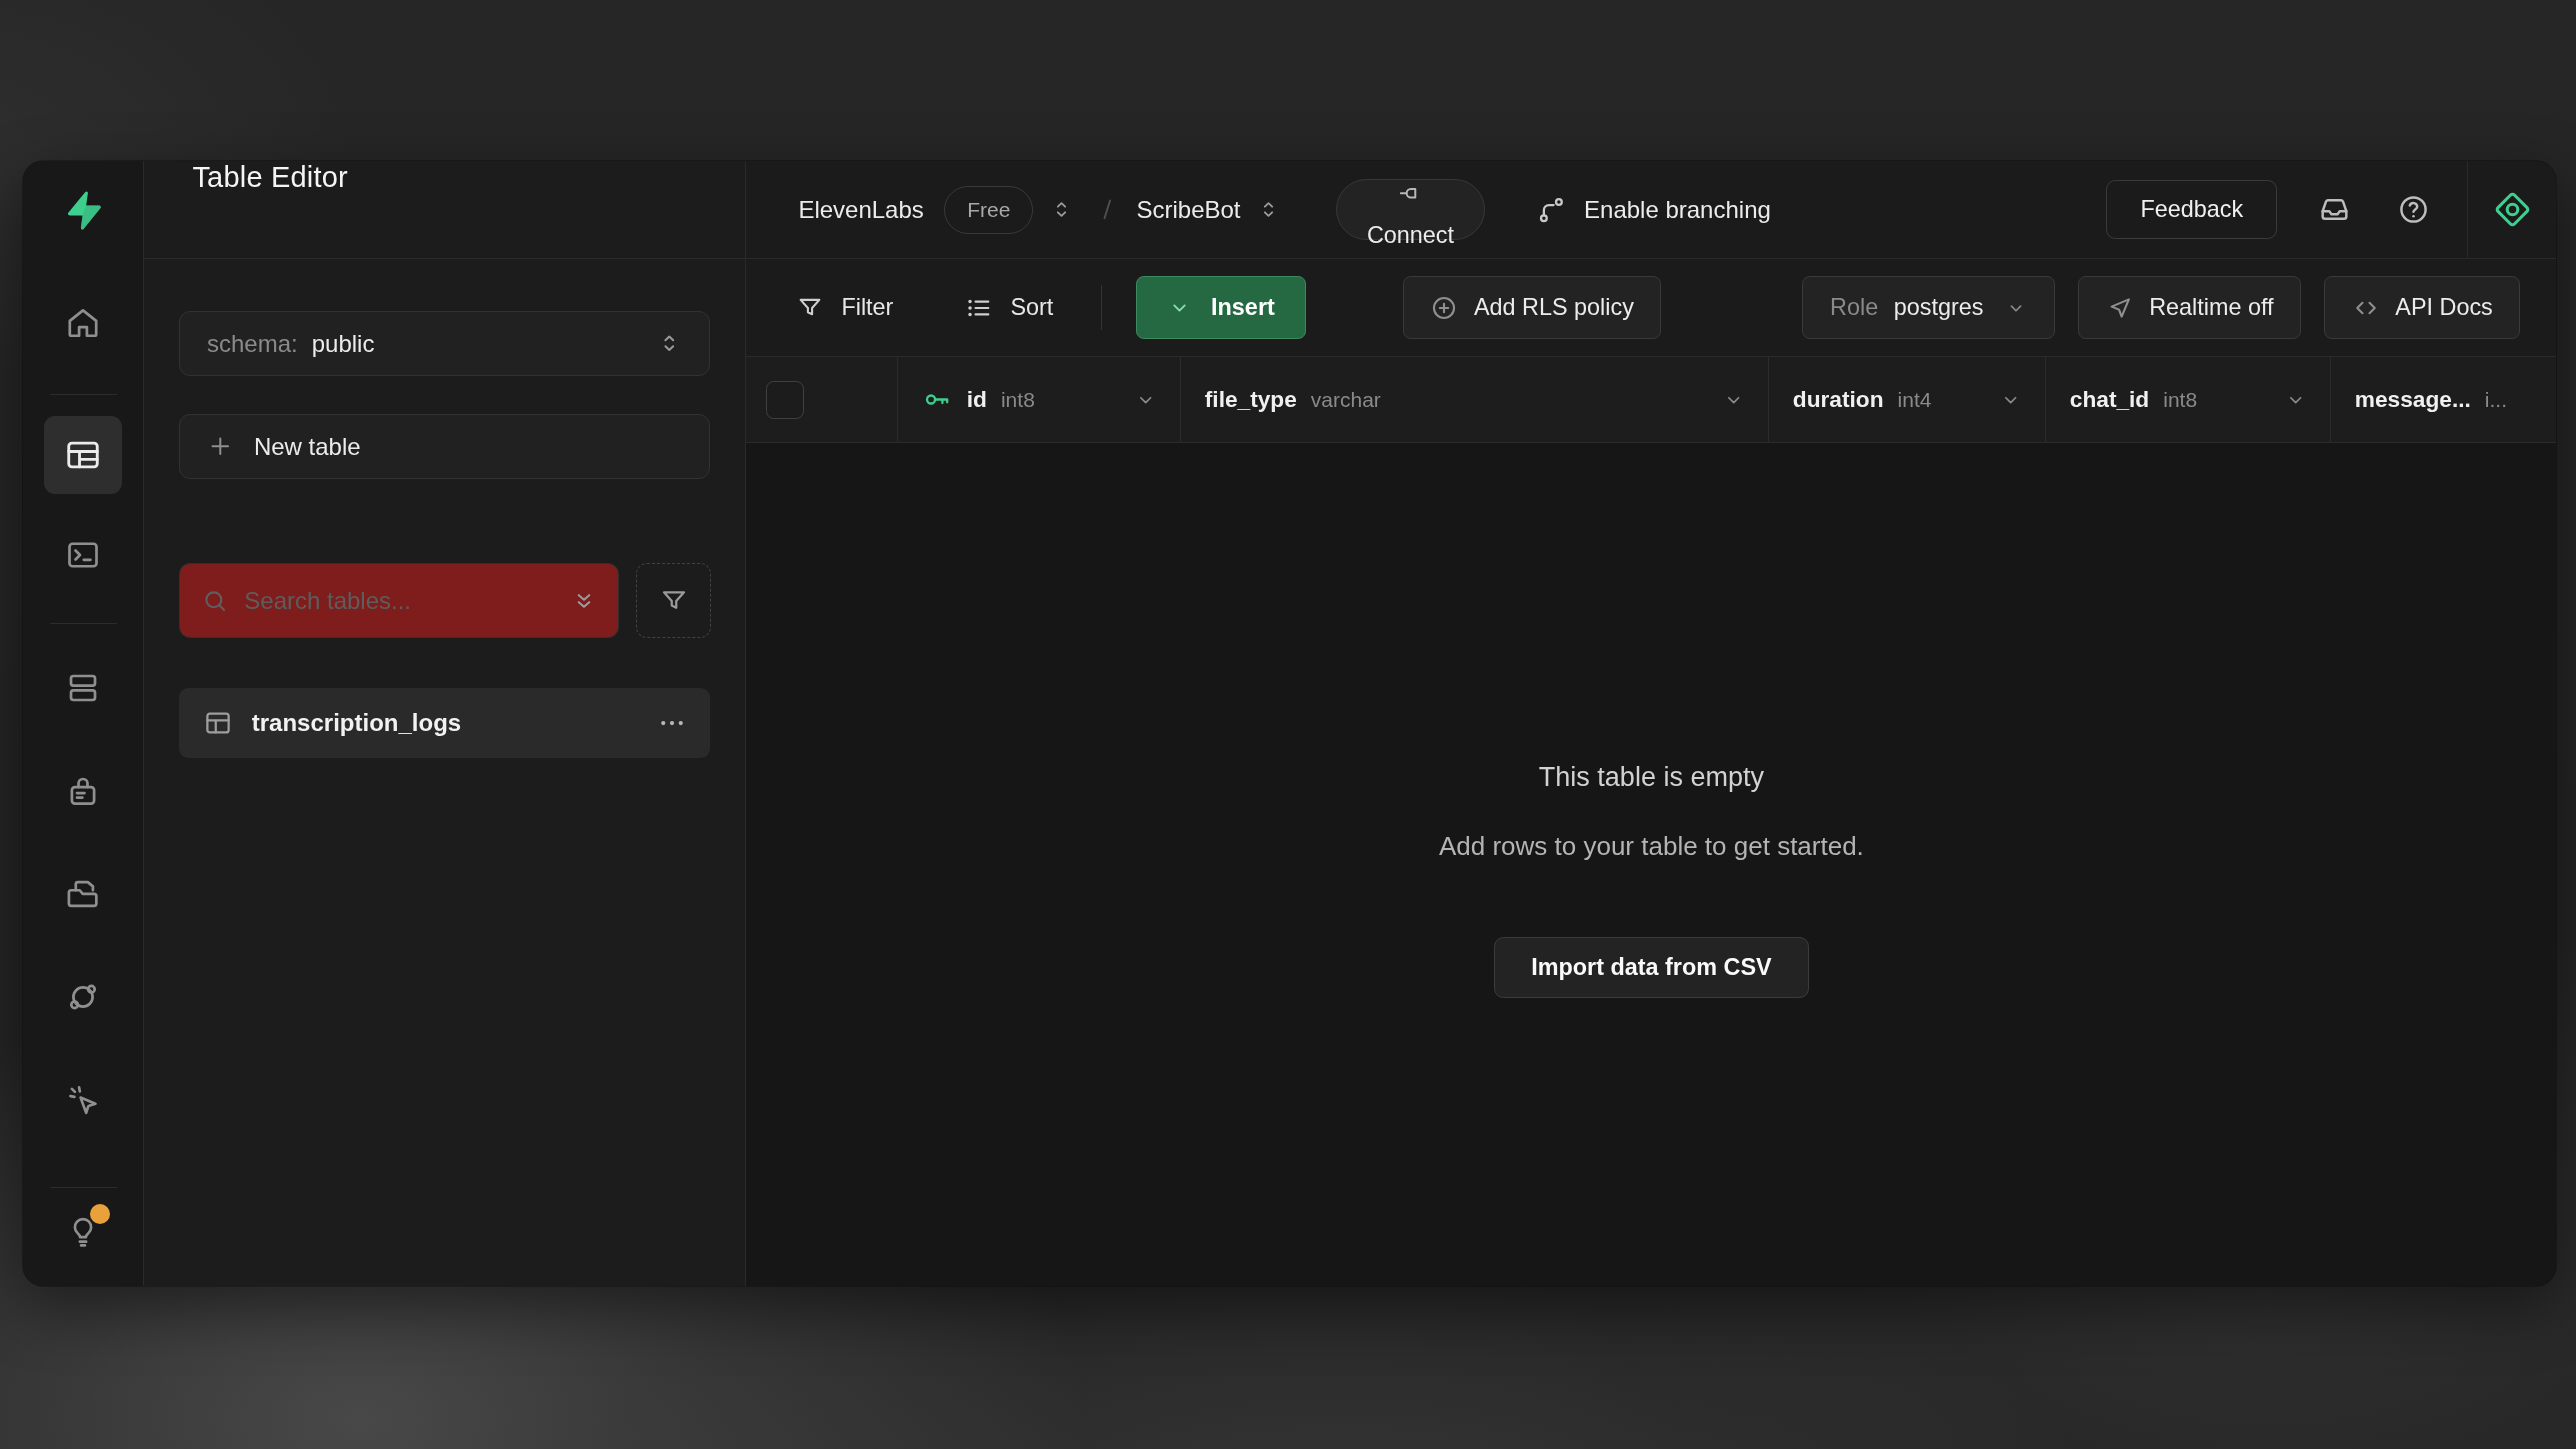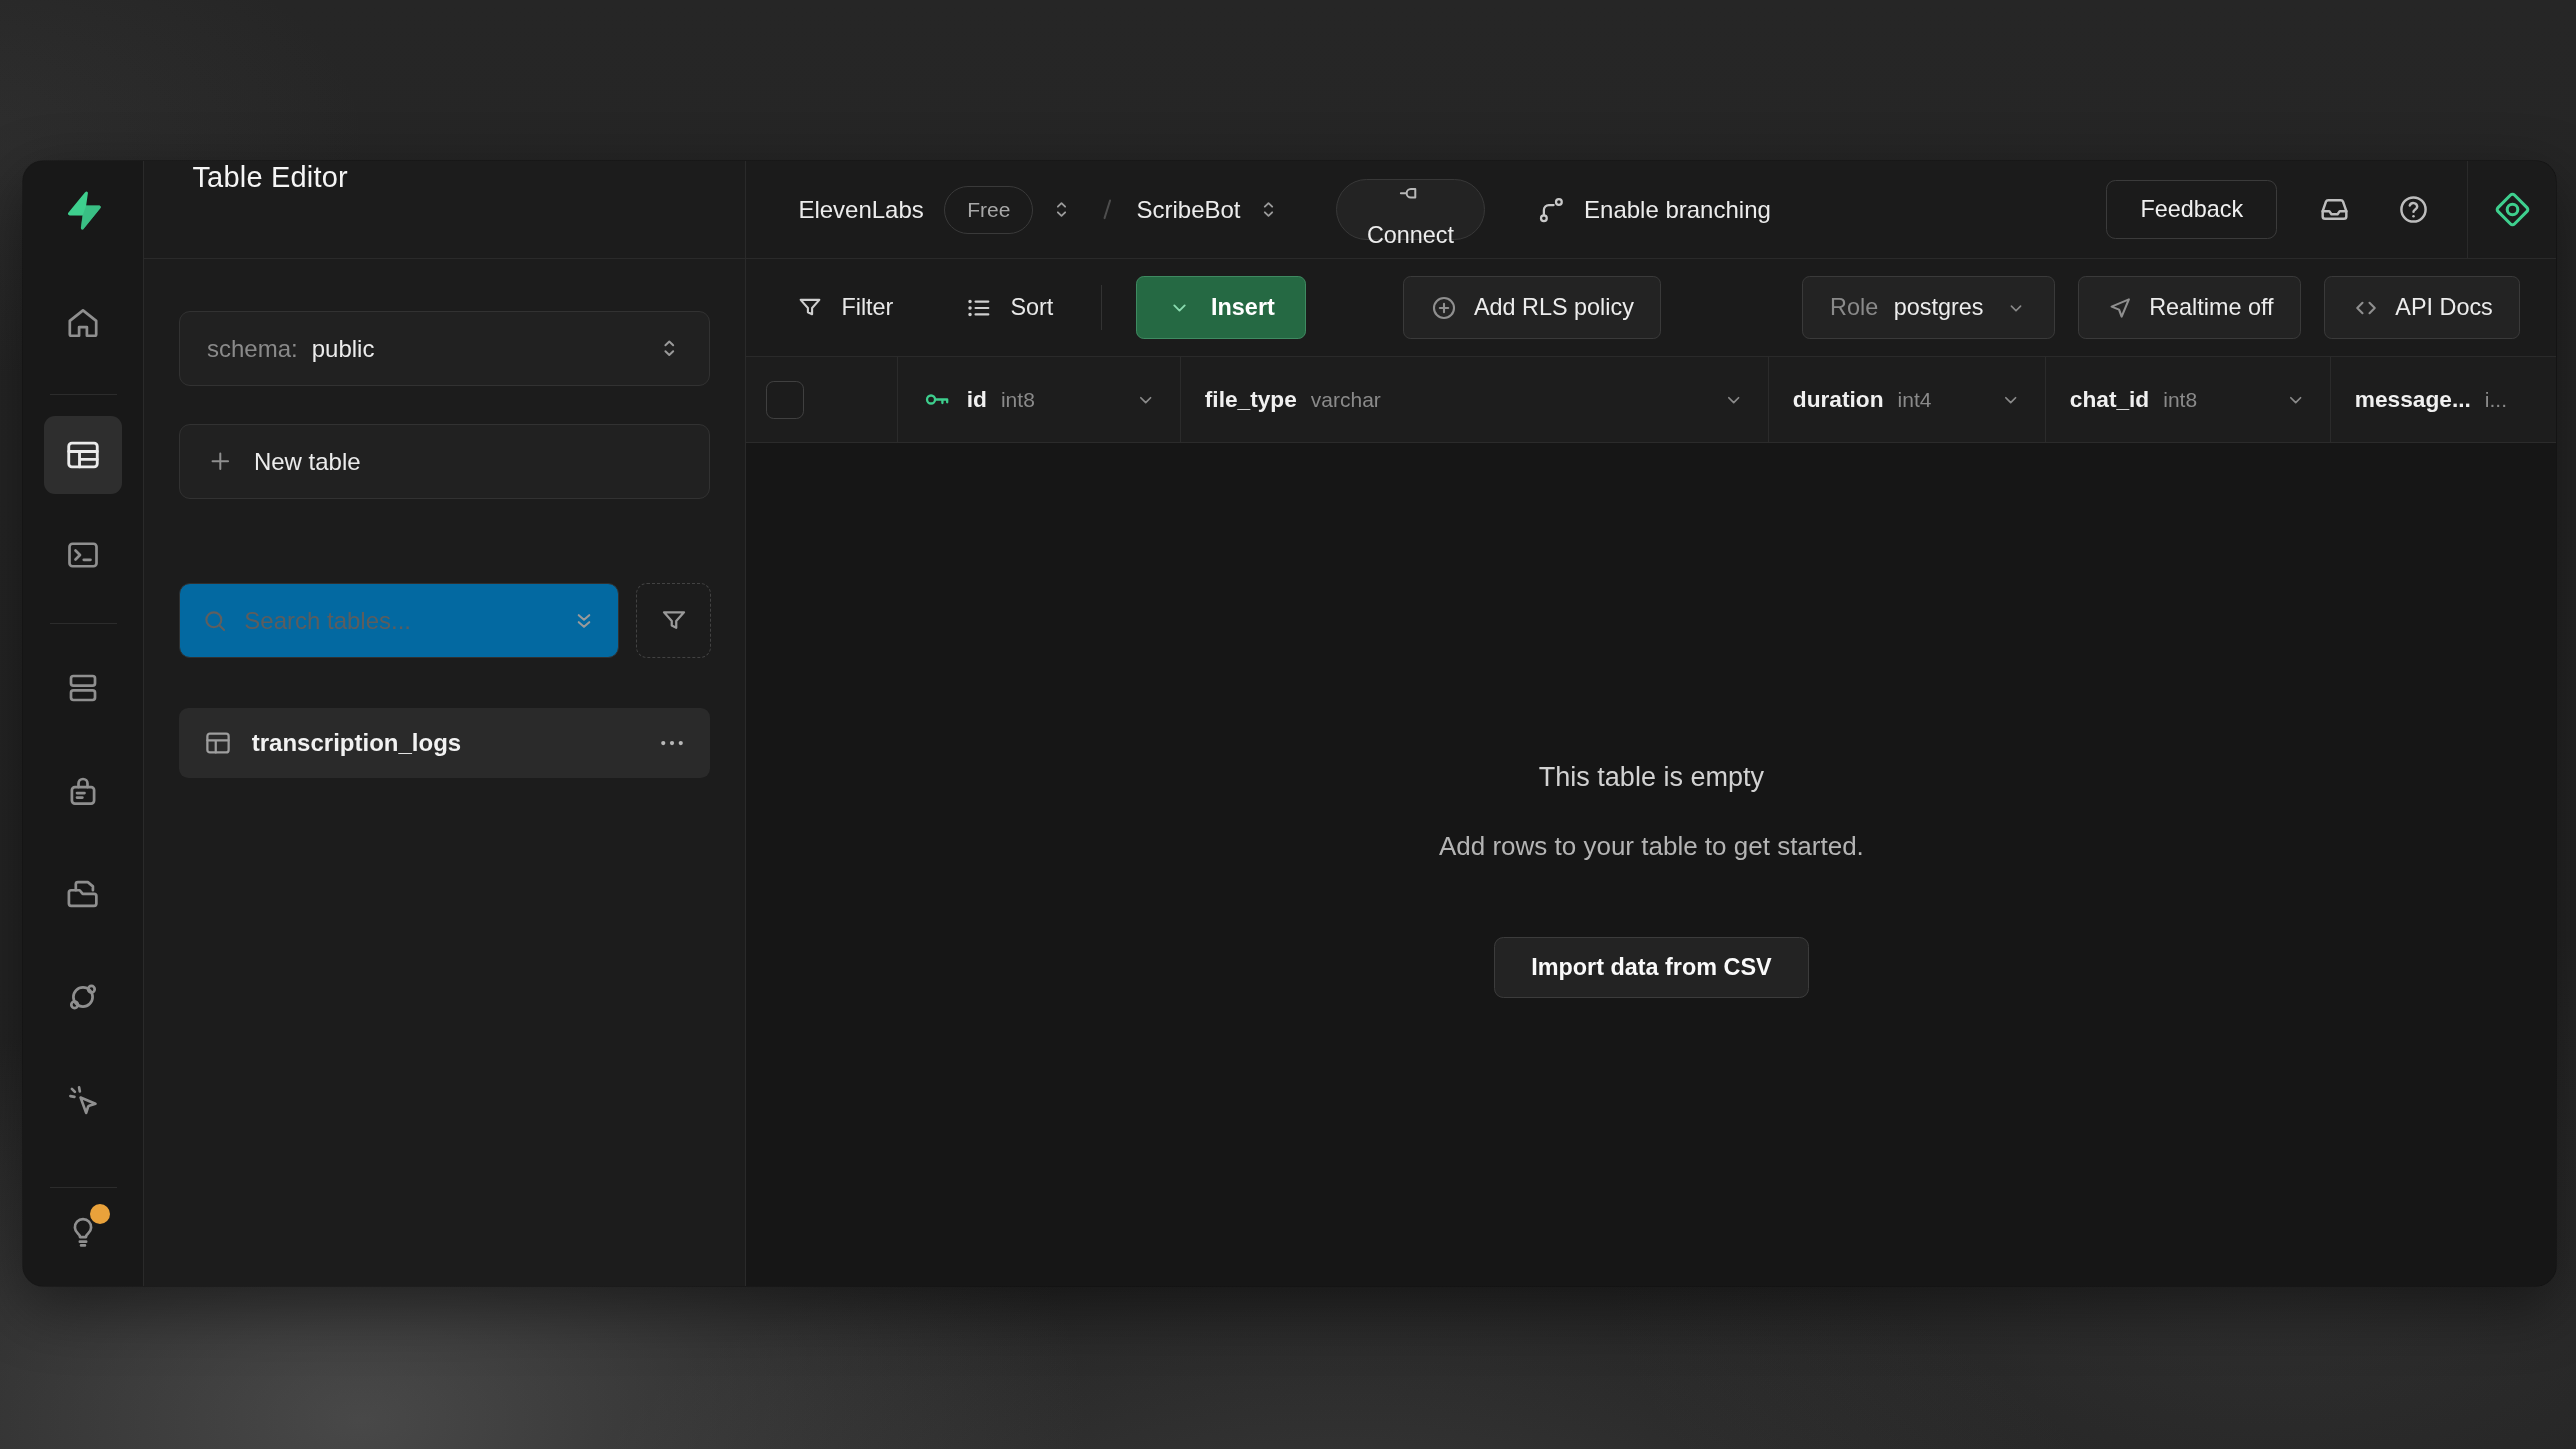--- a/index.html
+++ b/index.html
@@ -32,29 +32,29 @@
   .rail-btn.active { background:#2e2e2e; color:#ececec; width:78px; height:78px; }
   .rail-div { width:67px; height:0.8px; background:#2c2c2c; flex:none; }
   .dot-badge { position:absolute; top:11px; right:11px; width:20.3px; height:20.3px; border-radius:50%; background:#e9a23b; }
 
   
   .sidebar { width:602px; background:#1c1c1c; border-right:0.8px solid #2a2a2a; display:flex; flex-direction:column; flex:none; }
   .sidebar-header { height:98px; flex:none; border-bottom:0.8px solid #2a2a2a; display:flex; align-items:flex-start; padding:0 48px; }
   .sidebar-title { font-size:29px; font-weight:400; color:#f5f5f5; letter-spacing:0.2px; }
   .sidebar-body { padding:52px 35px 0 35px; display:flex; flex-direction:column; }
   .select {
-    height:75px; border-radius:11px; background:#212121; border:0.8px solid #323232;
+    height:65px; border-radius:11px; background:#212121; border:0.8px solid #323232;
     padding:0 26.6px; display:flex; align-items:center; gap:14px; font-size:24px; color:#ececec; width:100%;
   }
   .select .muted { color:#8a8a8a; }
   .select .grow { flex:1; text-align:left; }
   .newtable { margin-top:38px; gap:20.3px; }
   .search-row { margin-top:84px; display:flex; gap:17px; align-items:center; }
   .search-wrap {
-    flex:1; height:75px; border-radius:11px; border:0.8px solid #303030; background:#0369a1;
+    flex:1; height:75px; border-radius:11px; border:0.8px solid #303030; background:#7f1d1d;
     display:flex; align-items:center; padding:0 20.3px; gap:15.6px; color:#5f5f5f;
   }
   .search-wrap input { flex:1; min-width:0; background:transparent; border:none; outline:none; font:inherit; font-size:24px; color:#dedede; }
   .search-wrap input::placeholder { color:#5d5d5d; }
   .sq-filter { width:75px; height:75px; flex:none; border:1.6px dashed #424242; border-radius:11px; color:#9a9a9a; display:flex; align-items:center; justify-content:center; }
   .table-list { margin-top:50px; display:flex; flex-direction:column; gap:7.8px; }
   .table-item {
     height:70px; border-radius:9.4px; background:#2a2a2a; display:flex; align-items:center;
     gap:19px; padding:0 23.4px; color:#f2f2f2; font-size:24px; font-weight:700;
   }

